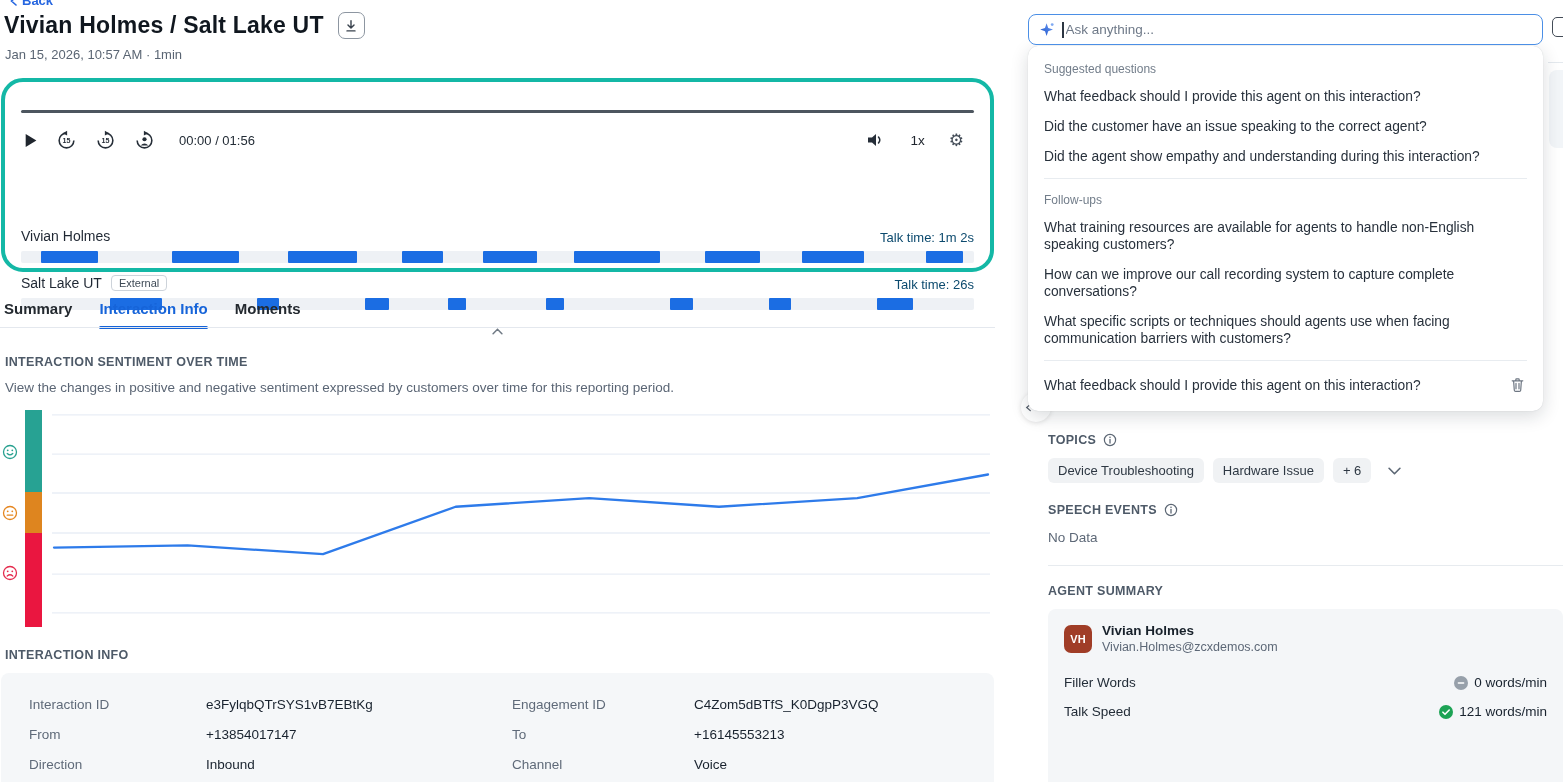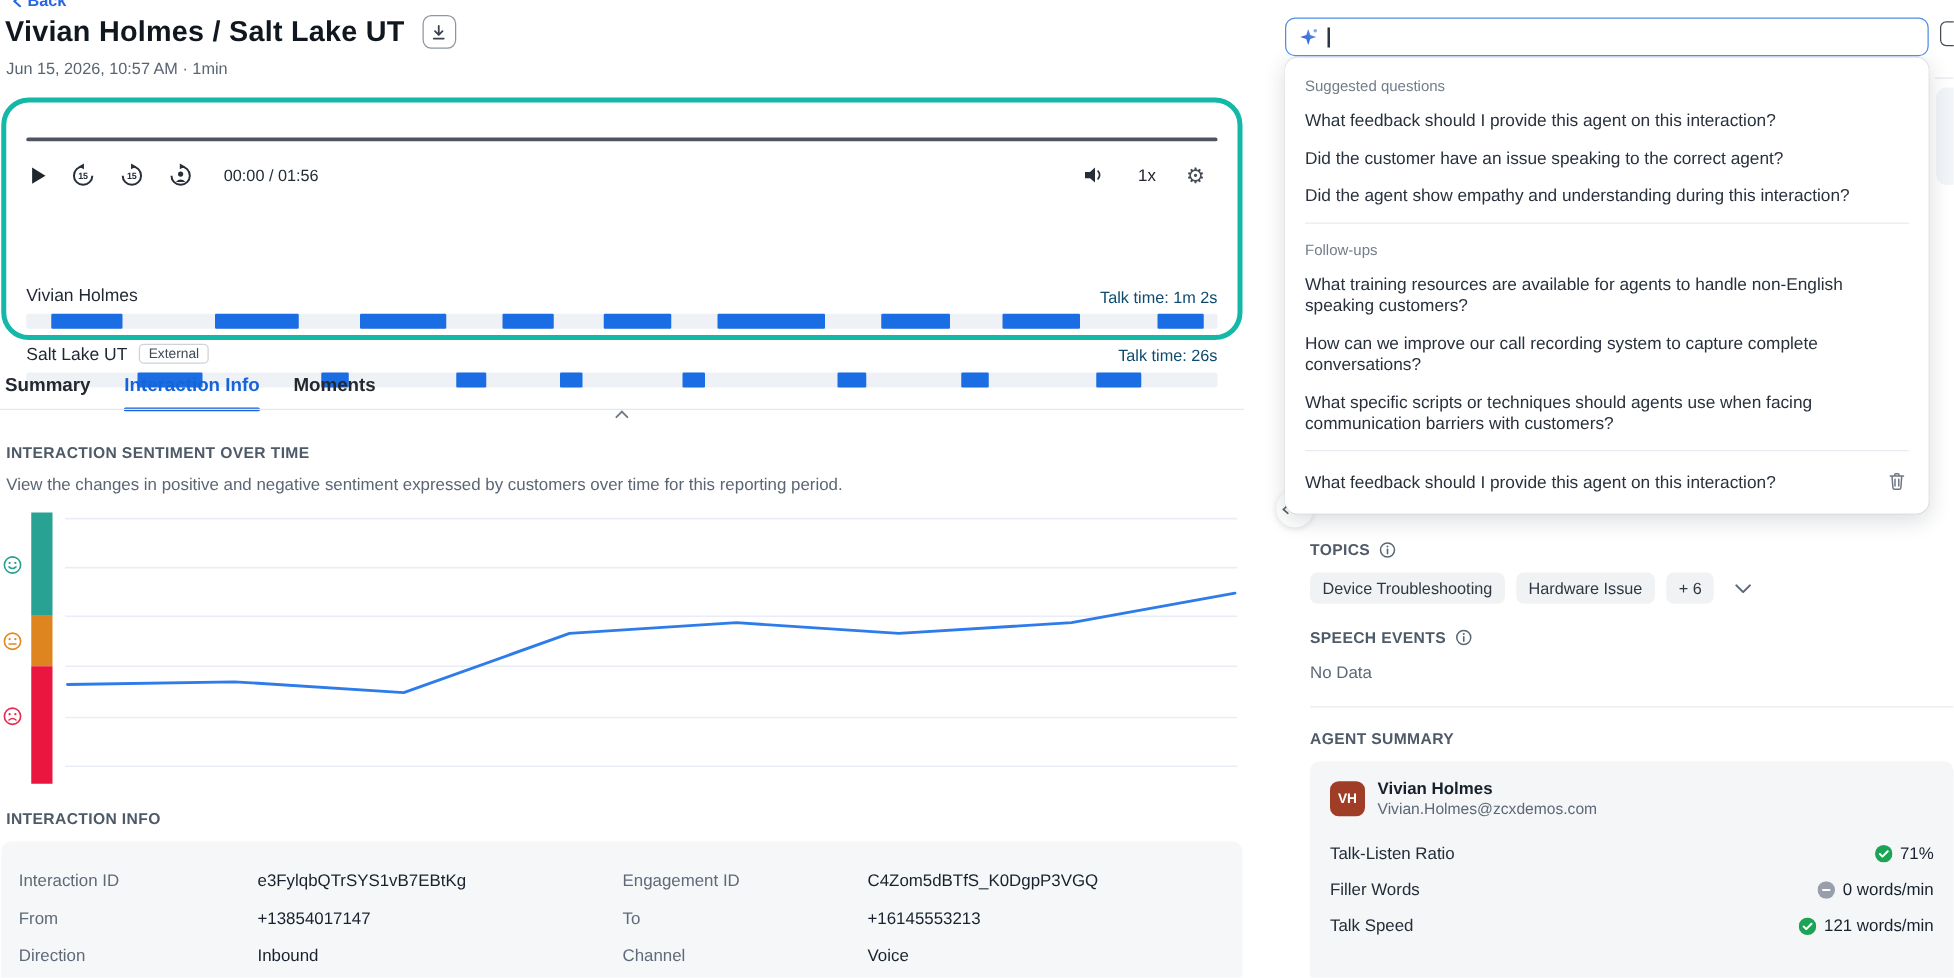--- a/index.html
+++ b/index.html
@@ -48,21 +48,21 @@
   .colorbar { position:absolute; left:25px; top:2px; width:17px; height:217px; display:flex; flex-direction:column; }
   .band-pos { flex:0 0 38%; background:#27a293; }
   .band-neu { flex:0 0 18.5%; background:#de851f; }
   .band-neg { flex:1; background:#ea1640; }
   .plot { position:absolute; left:52px; top:0; width:938px; height:220px; }
 
   .info-title { position:absolute; left:5px; top:648px; }
   .info-card { position:absolute; left:1px; top:673px; width:993px; height:120px; background:#f5f7f9; border-radius:8px;
     padding:24px 0 0 14px; }
   .info-grid { display:grid; grid-template-columns:191px 292px 196px 1fr; row-gap:15px; font-size:13.5px; }
-  .info-grid .lbl { color:#5f6a79; }
+  .info-grid .lbl { color:#5f6a79;margin-left:14px; }
   .info-grid .val { color:#18222e; }
 
   
   .frag-icon { position:absolute; left:1552px; top:17px; width:20px; height:20px; border:1.5px solid #434c57; border-radius:5px; }
   .frag-divider { position:absolute; left:1548px; top:62px; width:15px; height:1px; background:#e4e9ee; }
   .frag-card { position:absolute; left:1549px; top:70px; width:14px; height:78px; background:#f2f5f8; border-radius:8px 0 0 8px; }
 
   .collapse-circle { position:absolute; left:1021px; top:392px; width:30px; height:30px; border-radius:50%;
     background:#fff; border:1px solid #e8ecf1; box-shadow:0 1px 5px rgba(0,0,0,.12); z-index:5; cursor:pointer;
     display:flex; align-items:center; padding-left:4px; }
@@ -124,21 +124,21 @@
   </a>
 
   <div class="titlerow">
     <h1 class="title">Vivian Holmes / Salt Lake UT</h1>
     <button class="dl-btn">
       <svg width="16" height="16" viewBox="0 0 18 18">
         <path d="M9 3 v8 M5.6 7.8 L9 11.2 L12.4 7.8 M4.5 14.5 h9" fill="none" stroke="#39424d" stroke-width="1.6" stroke-linecap="round" stroke-linejoin="round"></path>
       </svg>
     </button>
   </div>
-  <div class="subtitle">Jun 15, 2026, 10:57 AM · 1min</div>
+  <div class="subtitle">Jan 15, 2026, 10:57 AM · 1min</div>
 
   <div class="player">
     <div class="seekbar"></div>
     <div class="controls">
       <button class="pbtn">
         <svg width="15" height="15" viewBox="0 0 14 14">
             <polygon points="2.5,1 12.5,7 2.5,13" fill="#20262e"></polygon>
           </svg>
       </button>
       <button class="pbtn">
@@ -297,20 +297,21 @@
             <linearGradient id="sg" x1="0" y1="1" x2="1" y2="0">
               <stop offset="0" stop-color="#1b53c9"></stop>
               <stop offset="1" stop-color="#6d9bf5"></stop>
             </linearGradient>
           </defs>
         <path d="M7.6 1.2 L9.2 6 L14 7.6 L9.2 9.2 L7.6 14 L6 9.2 L1.2 7.6 L6 6 Z" fill="url(#sg)"></path>
         <circle cx="13.2" cy="2.6" r="1.4" fill="#7fa9f2"></circle>
       </svg>
     </span>
     <span class="caret"></span>
+    <input class="ask-input" placeholder="Ask anything..." style="">
   </div>
 
   <div class="dropdown">
     <div class="sec-label">Suggested questions</div>
     <ul class="qlist">
       <li>What feedback should I provide this agent on this interaction?</li>
       <li>Did the customer have an issue speaking to the correct agent?</li>
       <li>Did the agent show empathy and understanding during this interaction?</li>
     </ul>
     <div class="dd-div"></div>
@@ -363,32 +364,20 @@
 
   <div class="agent-card">
     <div class="agent-id">
       <div class="avatar">VH</div>
       <div>
         <div class="agent-name">Vivian Holmes</div>
         <div class="agent-email">Vivian.Holmes@zcxdemos.com</div>
       </div>
     </div>
     <div class="stats">
-      <div class="stat-row">
-        <span class="lbl">Talk-Listen Ratio</span>
-        <span class="stat-val">
-          <span class="sicon">
-              <svg viewBox="0 0 14 14" width="14" height="14">
-                <circle cx="7" cy="7" r="7" fill="#1da355"></circle>
-                <path d="M3.9 7.2 l2.1 2.1 L10.2 5" fill="none" stroke="#fff" stroke-width="1.6" stroke-linecap="round" stroke-linejoin="round"></path>
-              </svg>
-            </span>
-          <span>71%</span>
-        </span>
-      </div>
       <div class="stat-row">
         <span class="lbl">Filler Words</span>
         <span class="stat-val">
           <span class="sicon">
               <svg viewBox="0 0 14 14" width="14" height="14">
                 <circle cx="7" cy="7" r="7" fill="#97a0aa"></circle>
                 <rect x="3.6" y="6.2" width="6.8" height="1.6" rx="0.8" fill="#fff"></rect>
               </svg>
             </span>
           <span>0 words/min</span>

